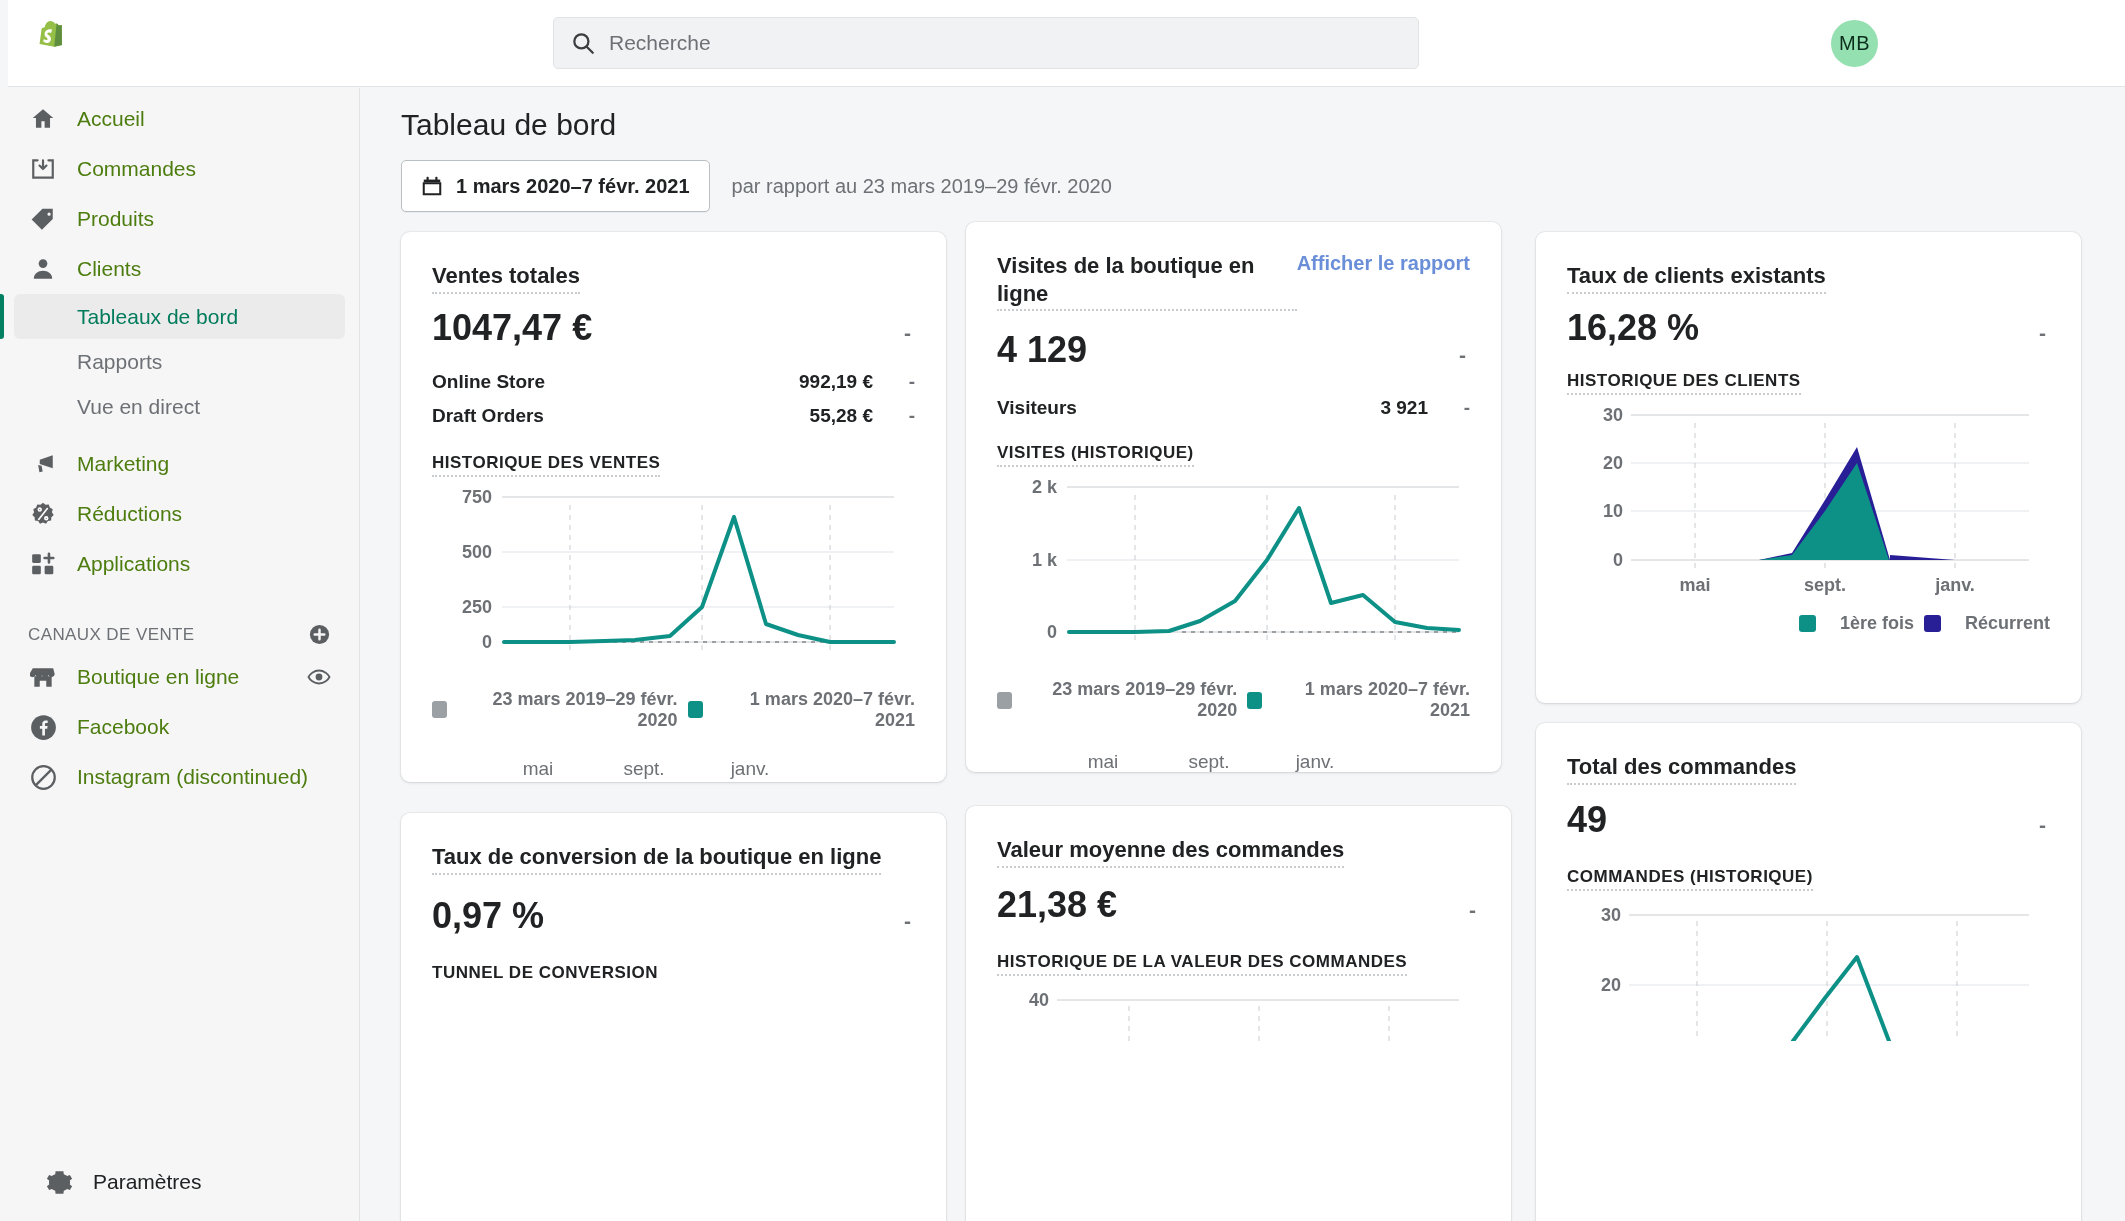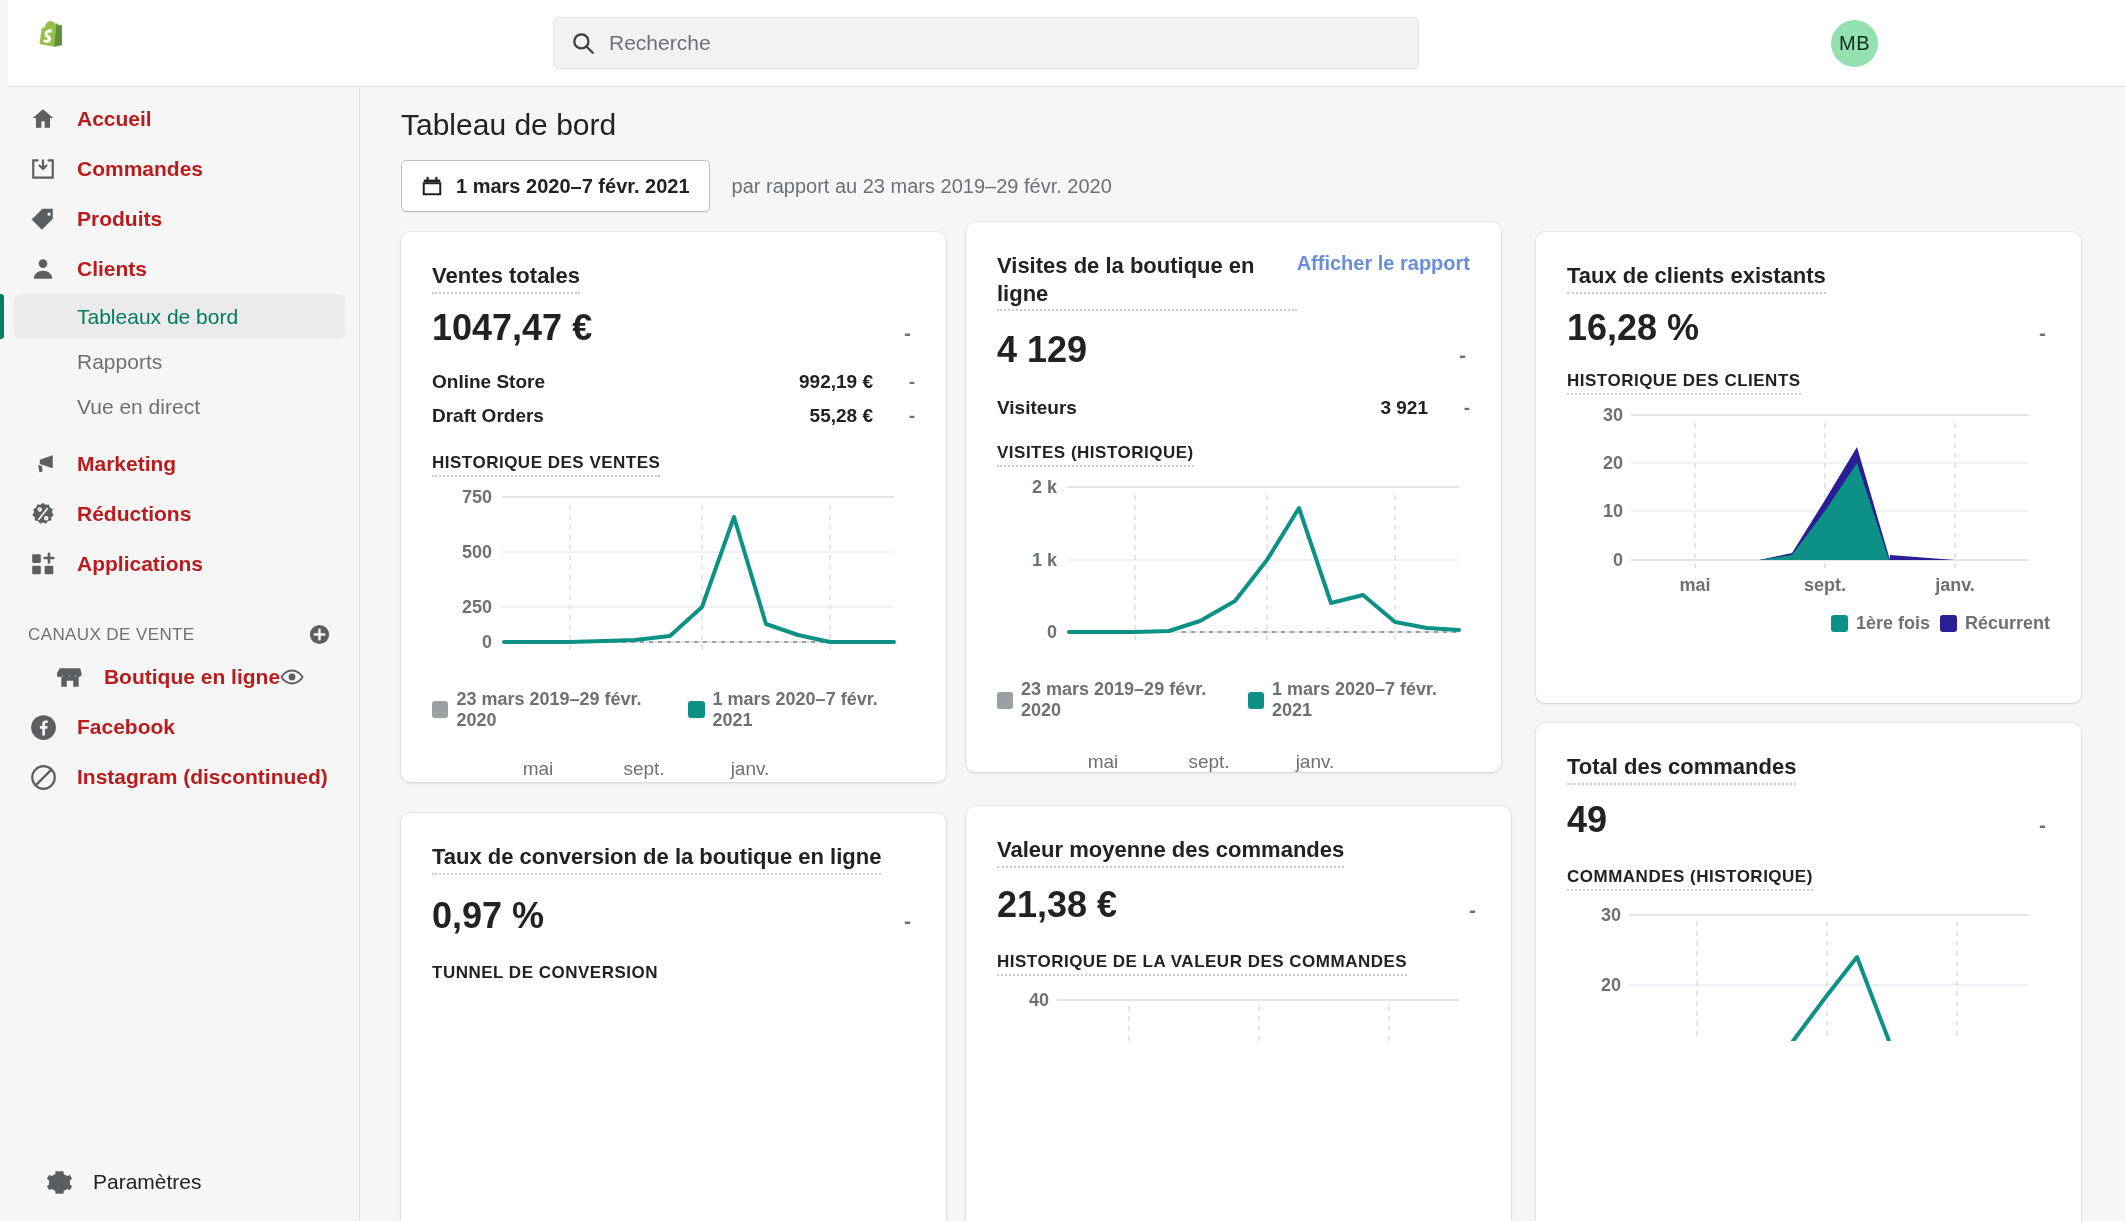--- a/index.html
+++ b/index.html
@@ -52,21 +52,21 @@
     border-right: 1px solid #e1e3e5;
   }
   .nav-item {
     display: flex; align-items: center;
     height: 50px; margin: 0 14px;
     padding-left: 14px;
     border-radius: 6px;
     cursor: pointer;
   }
   .nav-item .ico { width: 30px; height: 30px; flex: 0 0 30px; margin-right: 19px; display:flex; align-items:center; justify-content:center;}
-  .nav-item .lbl { font-size: 21px; color: #b91c1c; font-weight: bold; }
+  .nav-item .lbl { font-size: 21px; color: #4d7c0f; }
   .nav-sub {
     display:flex; align-items:center;
     height: 45px; margin: 0 14px 0 14px;
     padding-left: 63px;
     border-radius: 6px;
     cursor: pointer;
   }
   .nav-sub .lbl { font-size: 21px; color: #6d7175; }
   .nav-sub.active { background: #ebebeb; }
   .nav-sub.active .lbl { color: #007b5c; }
@@ -127,21 +127,21 @@
   .sub-row .nm { flex: 1 1 auto; }
   .sub-row .vl { text-align:right; min-width: 120px; }
   .sub-row .dl { width: 42px; text-align:right; color:#6d7175; }
   .chart-label {
     font-size: 17px; letter-spacing: .5px; color:#202223;
     border-bottom: 2px dotted #c9cccf; display:inline-block; padding-bottom:2px;
     margin-top: 26px;
   }
   .legend { display:flex; align-items:center; gap: 10px; font-size: 18px; color:#6d7175;}
   .legend .sw { width: 17px; height: 17px; border-radius: 3px; display:inline-block; }
-  .legend .grp { display:flex; align-items:center; gap:8px; }
+  .legend .grp { display:flex; align-items:center; gap:24px;text-align:right; }
   svg { display:block; }
   .axis-txt { font-size: 18px; fill: #6d7175; font-family: "Liberation Sans", sans-serif; }
 </style>
 </head>
 <body>
 
 <div class="topbar">
   <div class="logo-wrap">
     <svg width="38" height="44" viewBox="0 0 38 44">
       <path d="M25.4 4.2c-.2-.2-.6-.2-.9-.2-.2 0-2.6.5-2.6.5s-1.8-1.7-2-1.9c-.2-.2-.6-.1-.8-.1l-1 .3C17.5 1.4 16.4.4 15 .4h-.3C14.3.1 13.7 0 13.1 0 9.8 0 8.2 4.1 7.7 6.2c-1.3.4-2.2.7-2.3.7-.7.2-.7.2-.8 1C4.5 8.5 2.6 23 2.6 23l14.6 2.7 7.9-1.7s-.3-18-.3-18.2c0-.6 0-1.1-.4-1.6z" fill="#95BF47"></path>
@@ -257,21 +257,21 @@
   <div class="section-head">
     <span class="t">CANAUX DE VENTE</span>
     <span>
       <svg width="23" height="23" viewBox="0 0 24 24" fill="#5c5f62">
         <circle cx="12" cy="12" r="10"></circle>
           <path d="M12 7v10M7 12h10" stroke="#f6f6f7" stroke-width="2.6" stroke-linecap="round"></path>
       </svg>
     </span>
   </div>
 
-  <div class="nav-item" style="justify-content:center; padding-right:14px;">
+  <div class="nav-item" style="justify-content:space-between; padding-right:14px;">
     <span style="display:flex;align-items:center">
       <span class="ico">
         <svg width="26" height="26" viewBox="0 0 24 24" fill="#5c5f62">
           <path d="M2.6 4h18.8l1.4 5.2a3 3 0 0 1-5.8 1 3 3 0 0 1-5.9 0 3 3 0 0 1-5.9 0 3 3 0 0 1-5.8-1z"></path>
           <path d="M4 11.4V21h5v-5.5h6V21h5v-9.6"></path>
         </svg>
       </span>
       <span class="lbl">Boutique en ligne</span>
     </span>
     <span>

